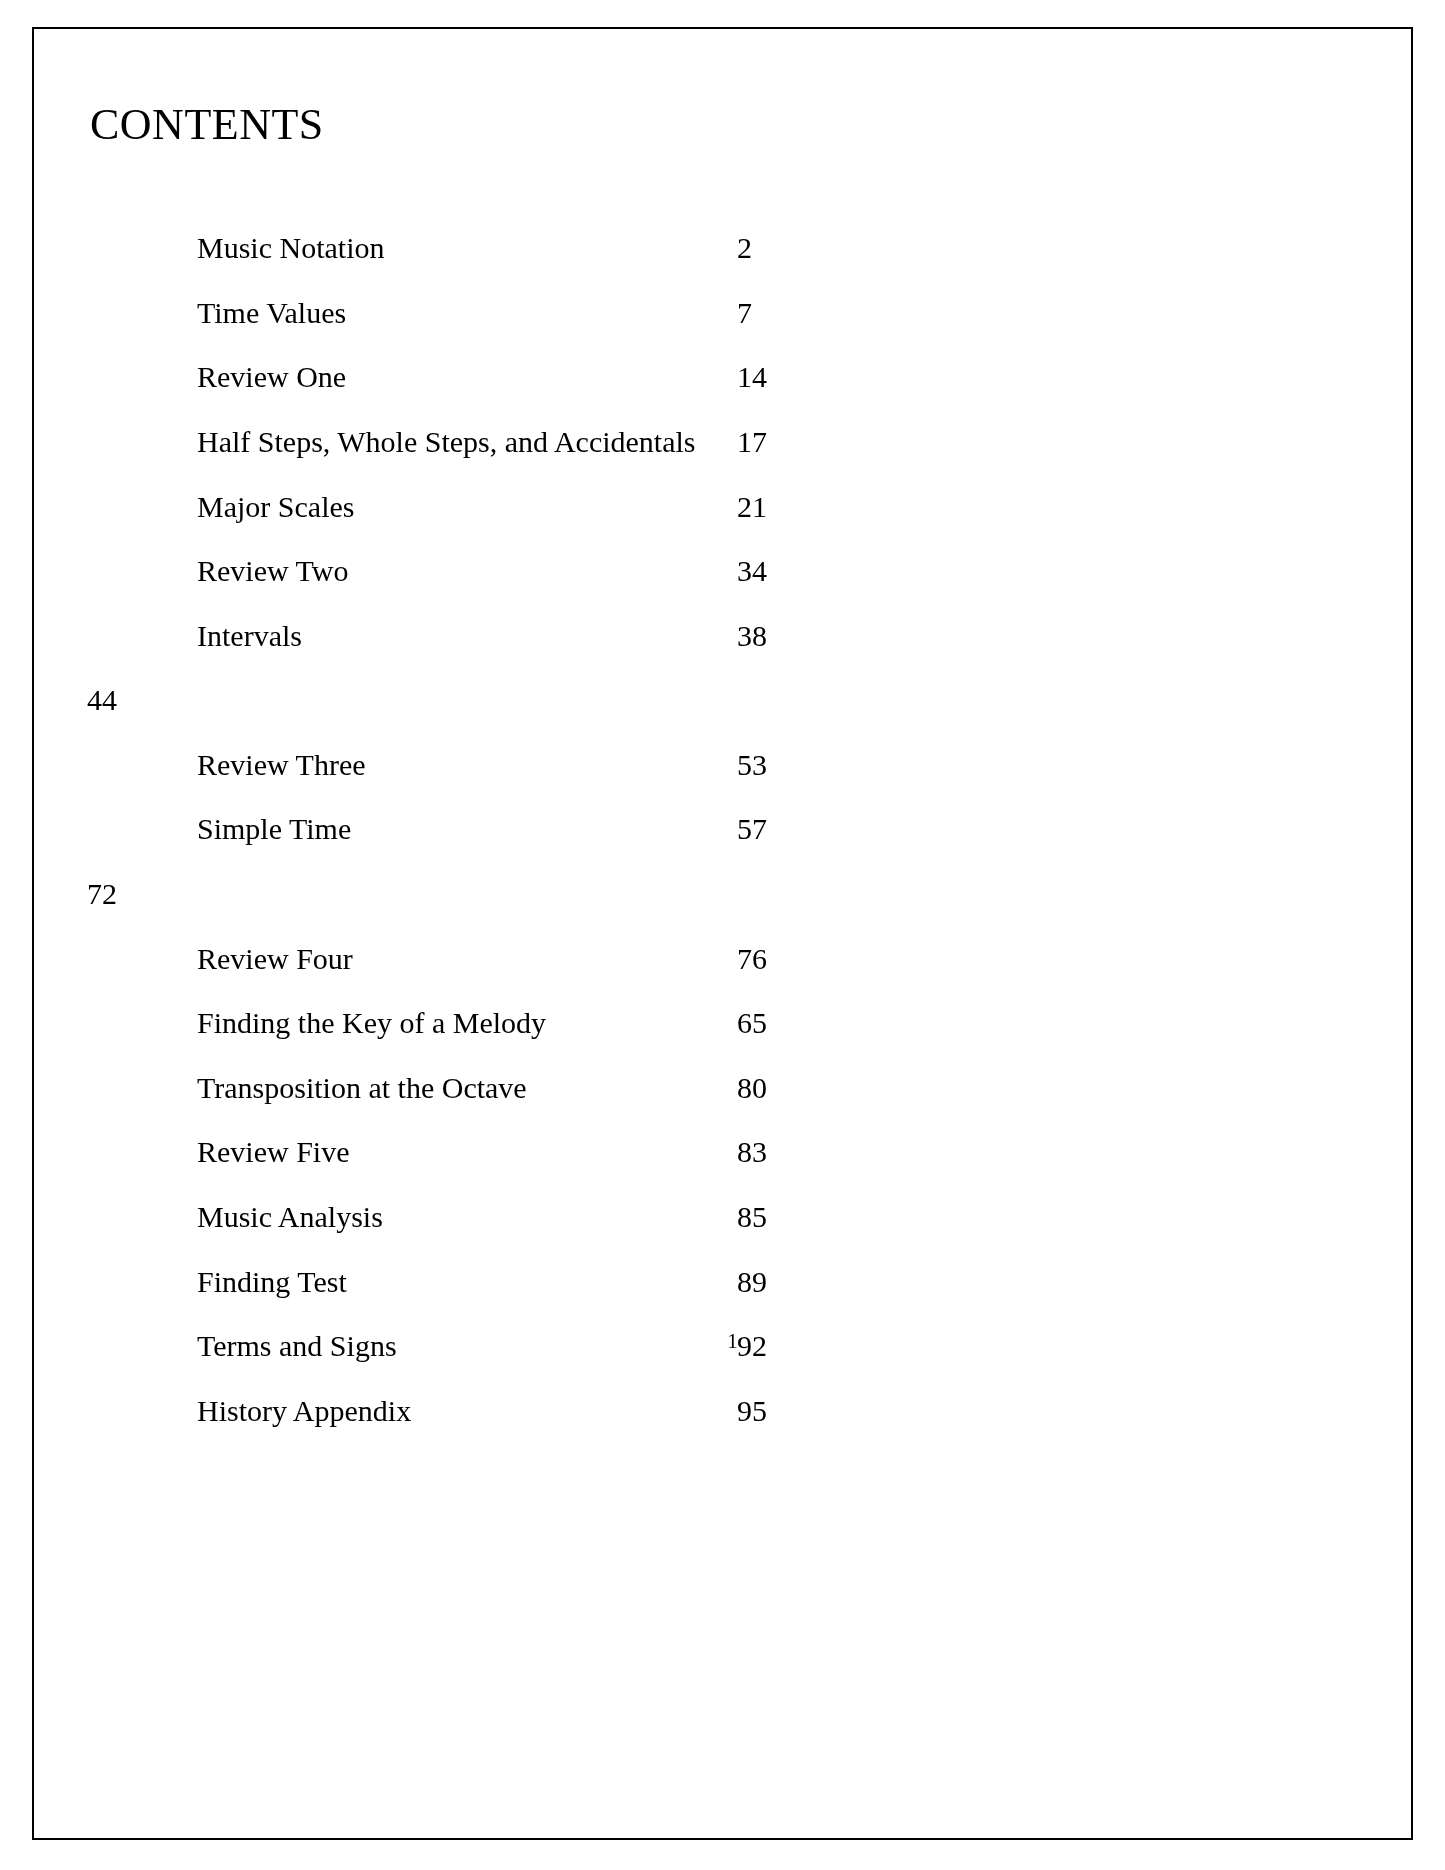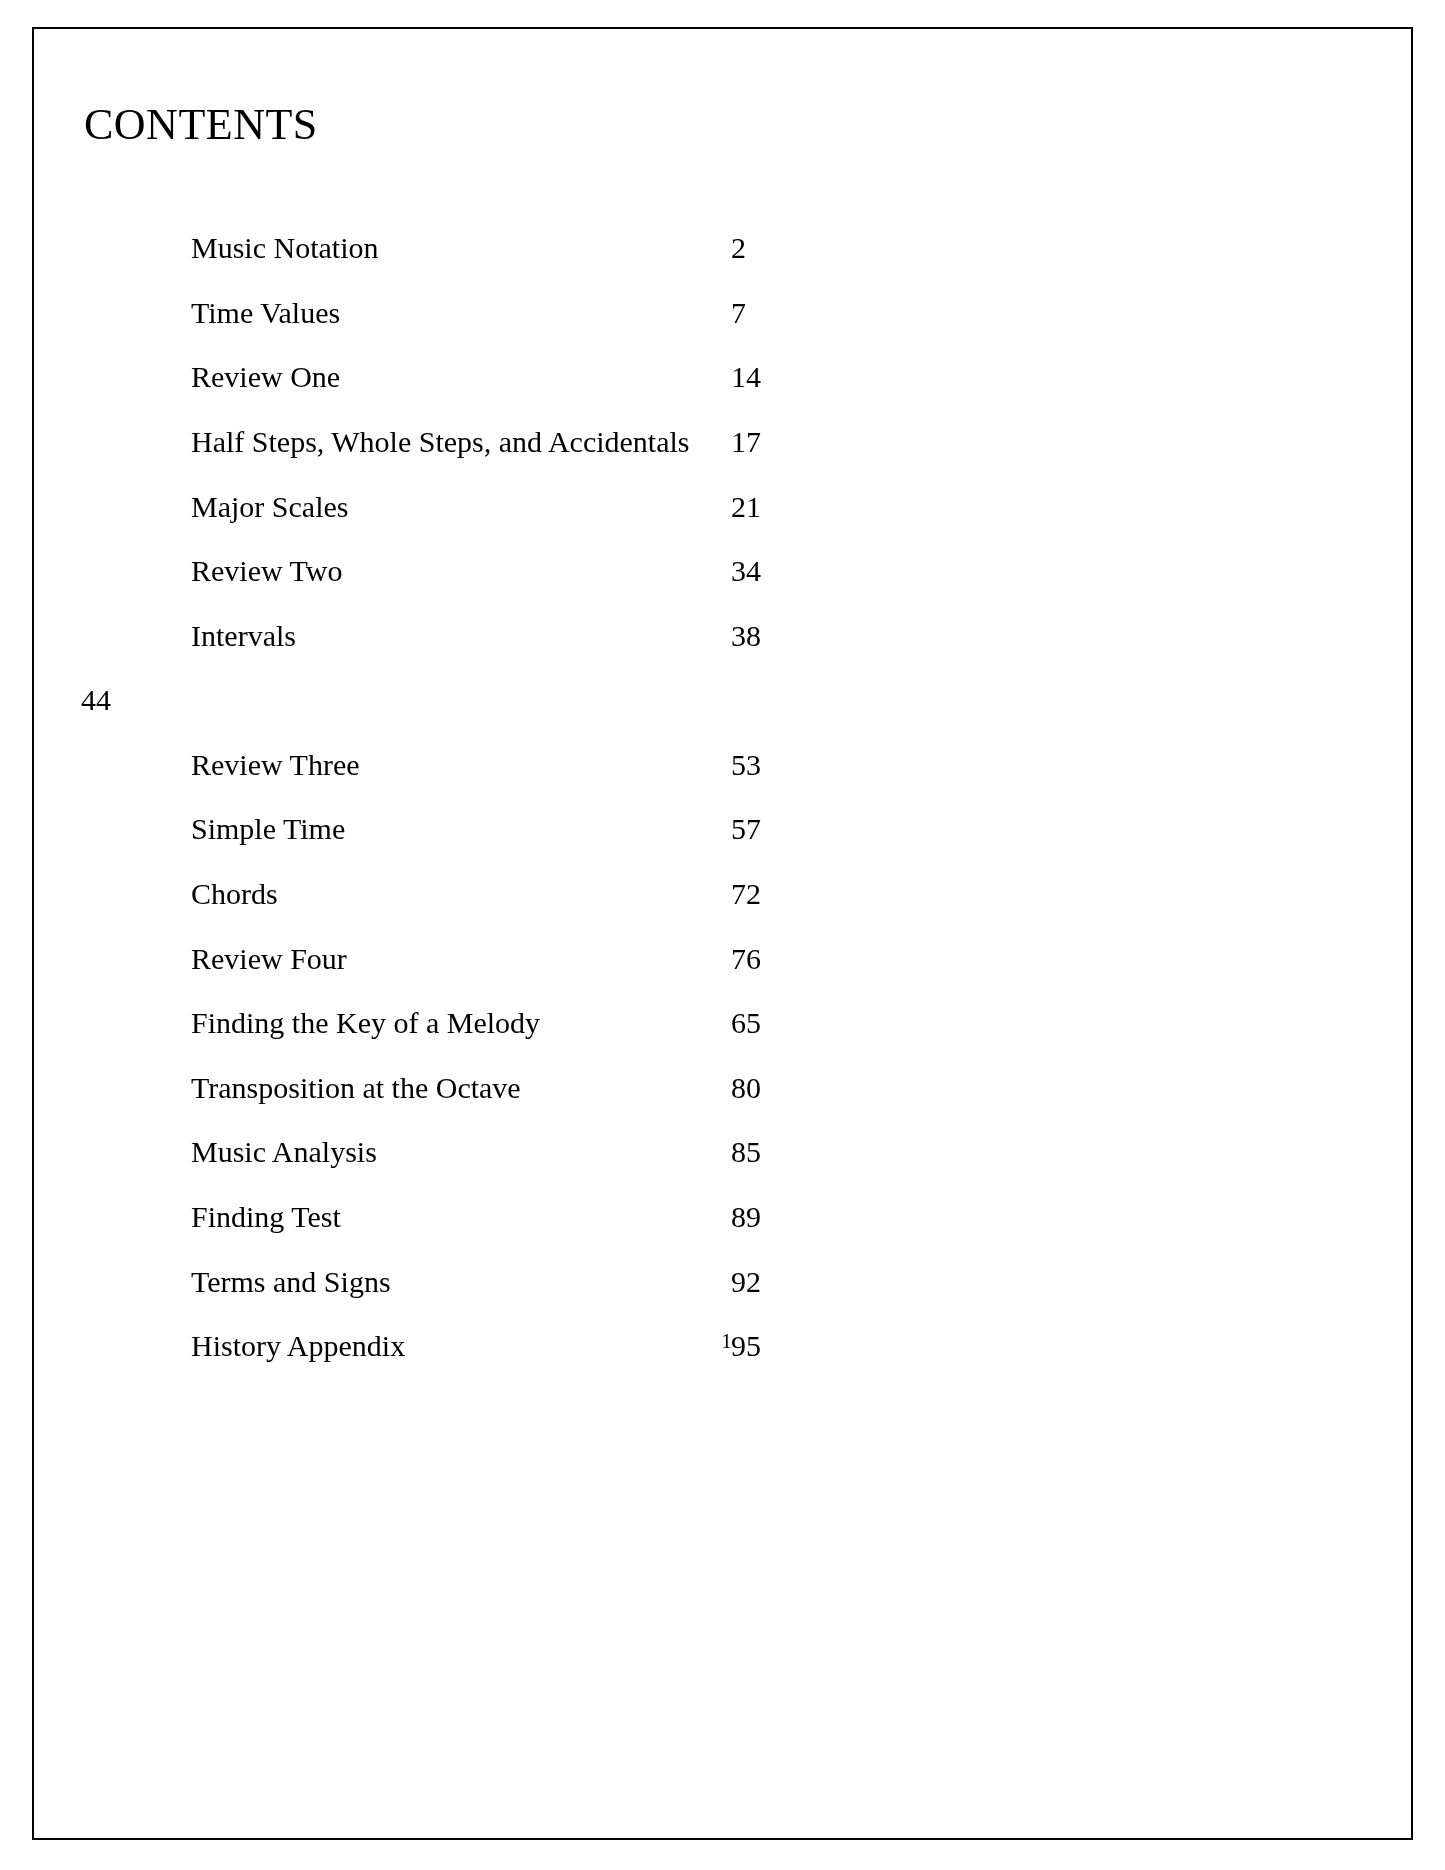--- a/index.html
+++ b/index.html
@@ -23,21 +23,21 @@
     position: absolute;
     left: 32px;
     top: 27px;
     width: 1381px;
     height: 1813px;
     border: 2px solid #000000;
     box-sizing: border-box;
   }
   .content {
     position: absolute;
-    left: 36px;
+    left: 42px;
     top: 27px;
     width: 1381px;
     height: 1395px;
     box-sizing: border-box;
     padding: 58px 70px 0 45px;
   }
   .toc-title {
     font-family: "Liberation Serif", "DejaVu Serif", serif;
     font-size: 63px;
     line-height: 1.05;
@@ -134,39 +134,42 @@
         <span class="toc-label">Review Three</span>
         <span class="toc-page">53</span>
       </li>
 
       <li class="toc-row">
         <span class="toc-label">Simple Time</span>
         <span class="toc-page">57</span>
       </li>
 
       <li class="toc-row">
-        <span class="toc-label">Chords</span>
         <span class="toc-page">72</span>
       </li>
 
       <li class="toc-row">
         <span class="toc-label">Review Four</span>
         <span class="toc-page">76</span>
       </li>
 
       <li class="toc-row">
         <span class="toc-label">Finding the Key of a Melody</span>
         <span class="toc-page">65</span>
       </li>
 
       <li class="toc-row">
         <span class="toc-label">Transposition at the Octave</span>
         <span class="toc-page">80</span>
       </li>
 
+      <li class="toc-row">
+        <span class="toc-label">Review Five</span>
+        <span class="toc-page">83</span>
+      </li>
 
       <li class="toc-row">
         <span class="toc-label">Music Analysis</span>
         <span class="toc-page">85</span>
       </li>
 
       <li class="toc-row">
         <span class="toc-label">Finding Test</span>
         <span class="toc-page">89</span>
       </li>

